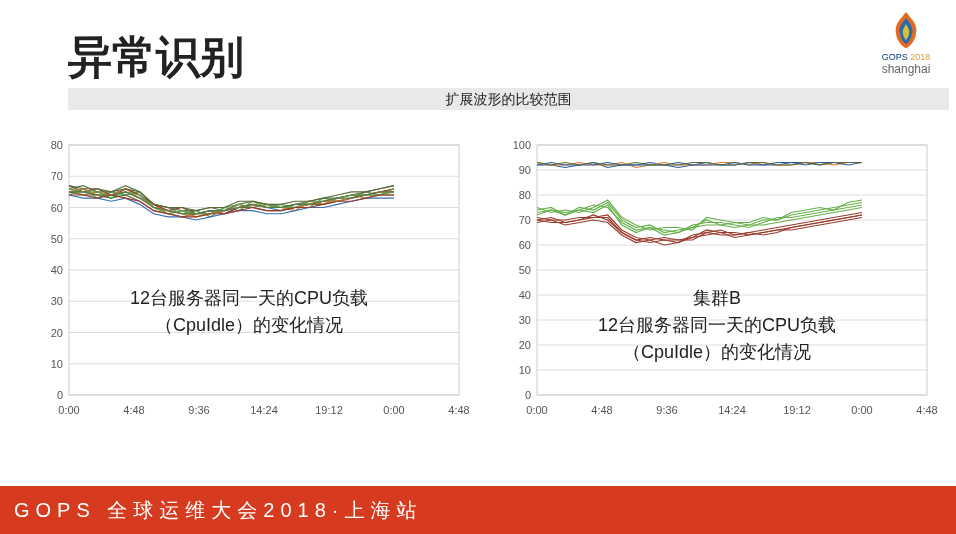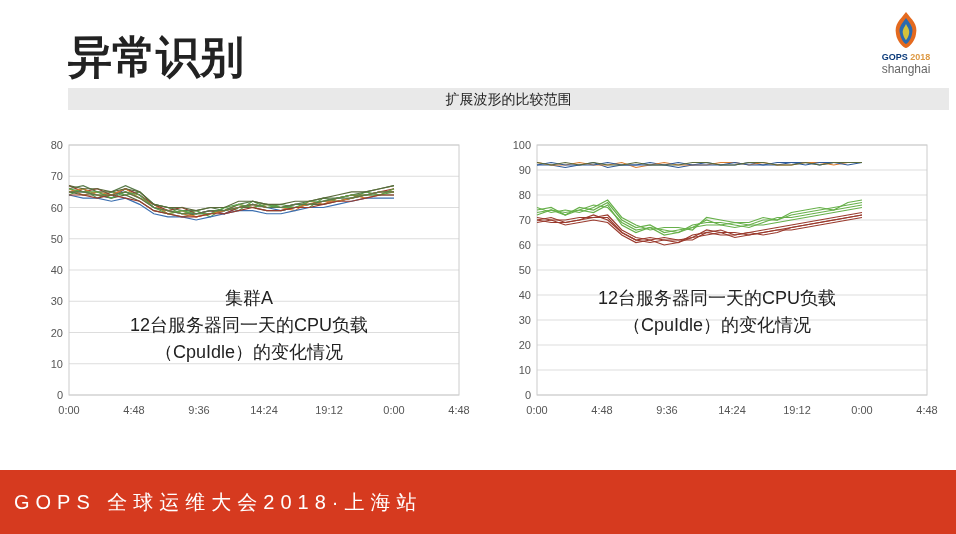--- a/index.html
+++ b/index.html
@@ -1,29 +1,29 @@
 <!DOCTYPE html>
 <html><head>
 <meta charset="utf-8">
 <style>
 * { margin: 0; padding: 0; box-sizing: border-box; }
 body { width: 956px; height: 534px; font-family: "Microsoft YaHei", Arial, sans-serif; background: #fff; position: relative; overflow: hidden; }
 .page-title { position: absolute; top: 28px; left: 68px; font-size: 44px; font-weight: 700; color: #222; }
 .logo { position: absolute; top: 10px; right: 20px; width: 60px; height: 70px; text-align: center; }
 .logo svg { display: block; margin: 0 auto; }
-.logo-text { font-size: 9px; color: #0a3a7a; font-weight: 700; letter-spacing: 0; }
+.logo-text { font-size: 9px; color: #0a3a7a; font-weight: 400; letter-spacing: 0; }
 .logo-text .yr { color: #d94; }
 .logo-sub { font-size: 12px; color: #666; }
 .subtitle-bar { position: absolute; top: 88px; left: 68px; right: 7px; height: 22px; background: #e9e9e9; text-align: center; font-size: 14px; line-height: 22px; color: #222; }
 .charts { position: absolute; top: 135px; left: 25px; right: 15px; display: flex; gap: 20px; }
 .chart-box { flex: 1; position: relative; }
 .chart-svg { width: 100%; height: 285px; }
 .chart-caption { position: absolute; top: 150px; left: 0; right: 0; text-align: center; font-size: 18px; color: #222; line-height: 1.5; pointer-events: none; }
 .chart-caption .ct { font-weight: 400; }
-.footer { position: absolute; bottom: 0; left: 0; right: 0; height: 64px; background: #d63a1f; color: #fff; display: flex; align-items: center; padding-left: 14px; font-size: 20px; letter-spacing: 6px; }
+.footer { position: absolute; bottom: 0; left: 0; right: 0; height: 48px; background: #d63a1f; color: #fff; display: flex; align-items: center; padding-left: 14px; font-size: 20px; letter-spacing: 6px; }
 </style>
 </head>
 <body>
 
 <div class="page-title">异常识别</div>
 
 <div class="logo">
   <svg width="48" height="42" viewBox="0 0 48 42">
     <path d="M24 2 C18 10 12 14 14 24 C15 32 22 38 24 38 C26 38 33 32 34 24 C36 14 30 10 24 2 Z" fill="#e46a1f"></path>
     <path d="M24 8 C20 14 16 17 18 24 C19 30 23 34 24 34 C25 34 29 30 30 24 C32 17 28 14 24 8 Z" fill="#2a6ab0"></path>
@@ -71,21 +71,20 @@
         <path d="M40,56.875L54.130434782608695,60L68.26086956521739,60L82.39130434782608,63.125L96.52173913043478,60L110.65217391304348,66.25L124.78260869565216,75.625L138.91304347826087,78.75L153.04347826086956,81.875L167.17391304347825,78.75L181.30434782608697,78.75L195.43478260869568,75.625L209.56521739130432,72.5L223.69565217391303,72.5L237.82608695652175,75.625L251.95652173913044,75.625L266.0869565217391,72.5L280.2173913043478,69.375L294.3478260869565,69.375L308.4782608695652,66.25L322.60869565217394,63.125L336.73913043478257,60L350.86956521739137,60L364.99999999999994,60" fill="none" stroke="#5a6a3a" stroke-width="1.2"></path>
         <path d="M40,53.75L54.130434782608695,50.625L68.26086956521739,56.875L82.39130434782608,56.875L96.52173913043478,50.625L110.65217391304348,56.875L124.78260869565216,69.375L138.91304347826087,72.5L153.04347826086956,75.625L167.17391304347825,75.625L181.30434782608697,72.5L195.43478260869568,75.625L209.56521739130432,69.375L223.69565217391303,66.25L237.82608695652175,69.375L251.95652173913044,72.5L266.0869565217391,69.375L280.2173913043478,66.25L294.3478260869565,63.125L308.4782608695652,63.125L322.60869565217394,60L336.73913043478257,56.875L350.86956521739137,53.75L364.99999999999994,50.625" fill="none" stroke="#587a4a" stroke-width="1.2"></path>
         <path d="M40,60L54.130434782608695,63.125L68.26086956521739,63.125L82.39130434782608,66.25L96.52173913043478,63.125L110.65217391304348,69.375L124.78260869565216,78.75L138.91304347826087,81.875L153.04347826086956,81.875L167.17391304347825,85L181.30434782608697,81.875L195.43478260869568,78.75L209.56521739130432,75.625L223.69565217391303,75.625L237.82608695652175,78.75L251.95652173913044,78.75L266.0869565217391,75.625L280.2173913043478,72.5L294.3478260869565,72.5L308.4782608695652,69.375L322.60869565217394,66.25L336.73913043478257,63.125L350.86956521739137,63.125L364.99999999999994,63.125" fill="none" stroke="#3b6fb0" stroke-width="1.2"></path>
         <path d="M40,56.875L54.130434782608695,53.75L68.26086956521739,60L82.39130434782608,60L96.52173913043478,53.75L110.65217391304348,63.125L124.78260869565216,72.5L138.91304347826087,75.625L153.04347826086956,78.75L167.17391304347825,81.875L181.30434782608697,78.75L195.43478260869568,75.625L209.56521739130432,72.5L223.69565217391303,69.375L237.82608695652175,72.5L251.95652173913044,72.5L266.0869565217391,72.5L280.2173913043478,69.375L294.3478260869565,66.25L308.4782608695652,66.25L322.60869565217394,63.125L336.73913043478257,60L350.86956521739137,56.875L364.99999999999994,56.875" fill="none" stroke="#d97b2f" stroke-width="1.2"></path>
         <path d="M40,53.75L54.130434782608695,56.875L68.26086956521739,56.875L82.39130434782608,63.125L96.52173913043478,56.875L110.65217391304348,60L124.78260869565216,72.5L138.91304347826087,78.75L153.04347826086956,75.625L167.17391304347825,78.75L181.30434782608697,78.75L195.43478260869568,72.5L209.56521739130432,69.375L223.69565217391303,72.5L237.82608695652175,69.375L251.95652173913044,72.5L266.0869565217391,72.5L280.2173913043478,66.25L294.3478260869565,66.25L308.4782608695652,63.125L322.60869565217394,60L336.73913043478257,60L350.86956521739137,60L364.99999999999994,53.75" fill="none" stroke="#5aa34a" stroke-width="1.2"></path>
         <path d="M40,60L54.130434782608695,60L68.26086956521739,63.125L82.39130434782608,60L96.52173913043478,63.125L110.65217391304348,66.25L124.78260869565216,75.625L138.91304347826087,78.75L153.04347826086956,81.875L167.17391304347825,81.875L181.30434782608697,78.75L195.43478260869568,78.75L209.56521739130432,75.625L223.69565217391303,72.5L237.82608695652175,75.625L251.95652173913044,75.625L266.0869565217391,72.5L280.2173913043478,72.5L294.3478260869565,69.375L308.4782608695652,66.25L322.60869565217394,66.25L336.73913043478257,63.125L350.86956521739137,60L364.99999999999994,60" fill="none" stroke="#9a3a2d" stroke-width="1.2"></path>
         <path d="M40,50.625L54.130434782608695,53.75L68.26086956521739,53.75L82.39130434782608,56.875L96.52173913043478,53.75L110.65217391304348,56.875L124.78260869565216,69.375L138.91304347826087,72.5L153.04347826086956,72.5L167.17391304347825,75.625L181.30434782608697,72.5L195.43478260869568,72.5L209.56521739130432,66.25L223.69565217391303,66.25L237.82608695652175,69.375L251.95652173913044,69.375L266.0869565217391,66.25L280.2173913043478,66.25L294.3478260869565,63.125L308.4782608695652,60L322.60869565217394,56.875L336.73913043478257,56.875L350.86956521739137,53.75L364.99999999999994,50.625" fill="none" stroke="#5a6a3a" stroke-width="1.2"></path>
         <path d="M40,56.875L54.130434782608695,56.875L68.26086956521739,60L82.39130434782608,60L96.52173913043478,56.875L110.65217391304348,63.125L124.78260869565216,72.5L138.91304347826087,75.625L153.04347826086956,78.75L167.17391304347825,78.75L181.30434782608697,75.625L195.43478260869568,75.625L209.56521739130432,72.5L223.69565217391303,69.375L237.82608695652175,72.5L251.95652173913044,72.5L266.0869565217391,69.375L280.2173913043478,69.375L294.3478260869565,66.25L308.4782608695652,63.125L322.60869565217394,63.125L336.73913043478257,60L350.86956521739137,56.875L364.99999999999994,56.875" fill="none" stroke="#587a4a" stroke-width="1.2"></path>
       </svg>
     <div class="chart-caption">
-      <div class="ct">集群A</div>
       <div>12台服务器同一天的CPU负载</div>
       <div>（CpuIdle）的变化情况</div>
     </div>
   </div>
   <div class="chart-box">
     <svg class="chart-svg" id="chart1" viewBox="0 0 440 285">
         <line x1="40" y1="260" x2="430" y2="260" stroke="#ddd" stroke-width="1"></line>
         <text x="34" y="264" text-anchor="end" font-size="11" fill="#555">0</text>
         <line x1="40" y1="235" x2="430" y2="235" stroke="#ddd" stroke-width="1"></line>
         <text x="34" y="239" text-anchor="end" font-size="11" fill="#555">10</text>
@@ -122,19 +121,20 @@
         <path d="M40,75L54.130434782608695,72.5L68.26086956521739,80L82.39130434782608,72.5L96.52173913043478,75L110.65217391304348,67.5L124.78260869565216,85L138.91304347826087,92.5L153.04347826086956,90L167.17391304347825,97.5L181.30434782608697,95L195.43478260869568,92.5L209.56521739130432,85L223.69565217391303,90L237.82608695652175,87.5L251.95652173913044,90L266.0869565217391,85L280.2173913043478,85L294.3478260869565,80L308.4782608695652,77.5L322.60869565217394,75L336.73913043478257,72.5L350.86956521739137,70L364.99999999999994,67.5" fill="none" stroke="#67b04a" stroke-width="1.2"></path>
         <path d="M40,77.5L54.130434782608695,75L68.26086956521739,77.5L82.39130434782608,75L96.52173913043478,70L110.65217391304348,72.5L124.78260869565216,87.5L138.91304347826087,95L153.04347826086956,92.5L167.17391304347825,95L181.30434782608697,97.5L195.43478260869568,90L209.56521739130432,87.5L223.69565217391303,87.5L237.82608695652175,90L251.95652173913044,92.5L266.0869565217391,87.5L280.2173913043478,82.5L294.3478260869565,82.5L308.4782608695652,80L322.60869565217394,77.5L336.73913043478257,75L350.86956521739137,72.5L364.99999999999994,70" fill="none" stroke="#67b04a" stroke-width="1.2"></path>
         <path d="M40,72.5L54.130434782608695,77.5L68.26086956521739,75L82.39130434782608,77.5L96.52173913043478,72.5L110.65217391304348,65L124.78260869565216,82.5L138.91304347826087,90L153.04347826086956,95L167.17391304347825,92.5L181.30434782608697,92.5L195.43478260869568,95L209.56521739130432,82.5L223.69565217391303,85L237.82608695652175,87.5L251.95652173913044,87.5L266.0869565217391,82.5L280.2173913043478,85L294.3478260869565,77.5L308.4782608695652,75L322.60869565217394,72.5L336.73913043478257,75L350.86956521739137,67.5L364.99999999999994,65" fill="none" stroke="#67b04a" stroke-width="1.2"></path>
         <path d="M40,80L54.130434782608695,75L68.26086956521739,80L82.39130434782608,75L96.52173913043478,77.5L110.65217391304348,70L124.78260869565216,90L138.91304347826087,97.5L153.04347826086956,92.5L167.17391304347825,100L181.30434782608697,97.5L195.43478260869568,92.5L209.56521739130432,90L223.69565217391303,90L237.82608695652175,92.5L251.95652173913044,90L266.0869565217391,90L280.2173913043478,87.5L294.3478260869565,85L308.4782608695652,82.5L322.60869565217394,80L336.73913043478257,77.5L350.86956521739137,75L364.99999999999994,72.5" fill="none" stroke="#67b04a" stroke-width="1.2"></path>
         <path d="M40,85L54.130434782608695,82.5L68.26086956521739,87.5L82.39130434782608,85L96.52173913043478,80L110.65217391304348,85L124.78260869565216,97.5L138.91304347826087,105L153.04347826086956,102.5L167.17391304347825,105L181.30434782608697,107.5L195.43478260869568,100L209.56521739130432,97.5L223.69565217391303,95L237.82608695652175,100L251.95652173913044,97.5L266.0869565217391,95L280.2173913043478,92.5L294.3478260869565,90L308.4782608695652,87.5L322.60869565217394,85L336.73913043478257,82.5L350.86956521739137,80L364.99999999999994,77.5" fill="none" stroke="#9a3a2d" stroke-width="1.2"></path>
         <path d="M40,82.5L54.130434782608695,85L68.26086956521739,85L82.39130434782608,82.5L96.52173913043478,82.5L110.65217391304348,80L124.78260869565216,95L138.91304347826087,102.5L153.04347826086956,105L167.17391304347825,102.5L181.30434782608697,105L195.43478260869568,102.5L209.56521739130432,95L223.69565217391303,97.5L237.82608695652175,97.5L251.95652173913044,100L266.0869565217391,97.5L280.2173913043478,95L294.3478260869565,92.5L308.4782608695652,90L322.60869565217394,87.5L336.73913043478257,85L350.86956521739137,82.5L364.99999999999994,80" fill="none" stroke="#9a3a2d" stroke-width="1.2"></path>
         <path d="M40,87.5L54.130434782608695,85L68.26086956521739,90L82.39130434782608,87.5L96.52173913043478,85L110.65217391304348,87.5L124.78260869565216,100L138.91304347826087,107.5L153.04347826086956,105L167.17391304347825,110L181.30434782608697,107.5L195.43478260869568,102.5L209.56521739130432,100L223.69565217391303,97.5L237.82608695652175,102.5L251.95652173913044,100L266.0869565217391,97.5L280.2173913043478,95L294.3478260869565,95L308.4782608695652,92.5L322.60869565217394,90L336.73913043478257,87.5L350.86956521739137,85L364.99999999999994,82.5" fill="none" stroke="#9a3a2d" stroke-width="1.2"></path>
         <path d="M40,85L54.130434782608695,87.5L68.26086956521739,87.5L82.39130434782608,85L96.52173913043478,82.5L110.65217391304348,82.5L124.78260869565216,97.5L138.91304347826087,105L153.04347826086956,107.5L167.17391304347825,105L181.30434782608697,105L195.43478260869568,105L209.56521739130432,97.5L223.69565217391303,100L237.82608695652175,100L251.95652173913044,97.5L266.0869565217391,100L280.2173913043478,97.5L294.3478260869565,92.5L308.4782608695652,90L322.60869565217394,87.5L336.73913043478257,85L350.86956521739137,82.5L364.99999999999994,80" fill="none" stroke="#9a3a2d" stroke-width="1.2"></path>
       </svg>
     <div class="chart-caption">
+      <div class="ct">集群B</div>
       <div>12台服务器同一天的CPU负载</div>
       <div>（CpuIdle）的变化情况</div>
     </div>
   </div>
 </div>
 
 <div class="footer">GOPS 全球运维大会2018·上海站</div>
 
 </body></html>

